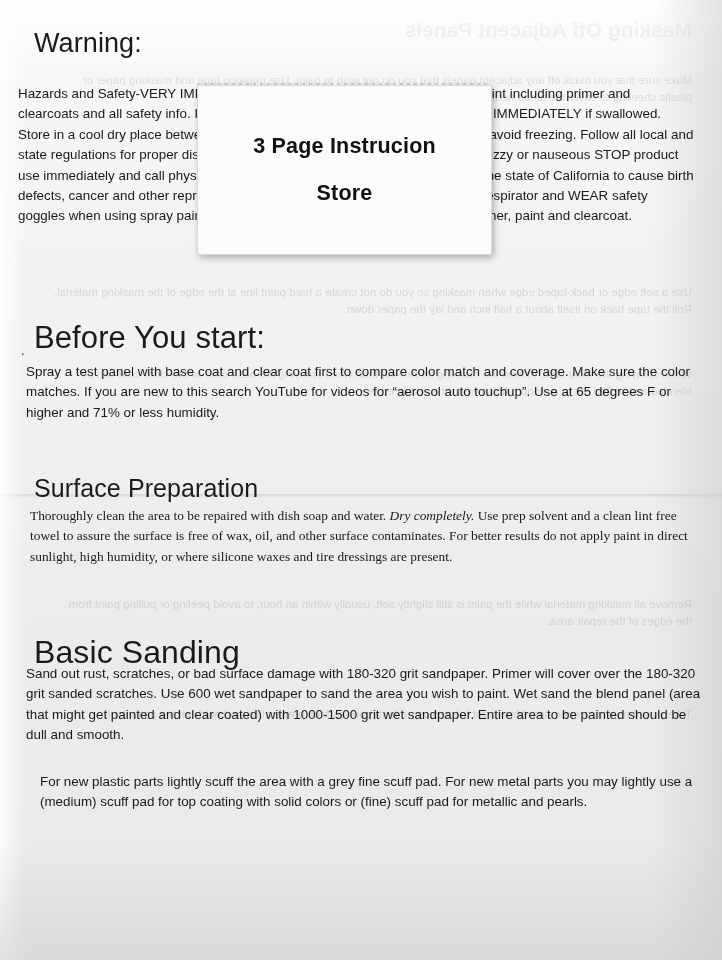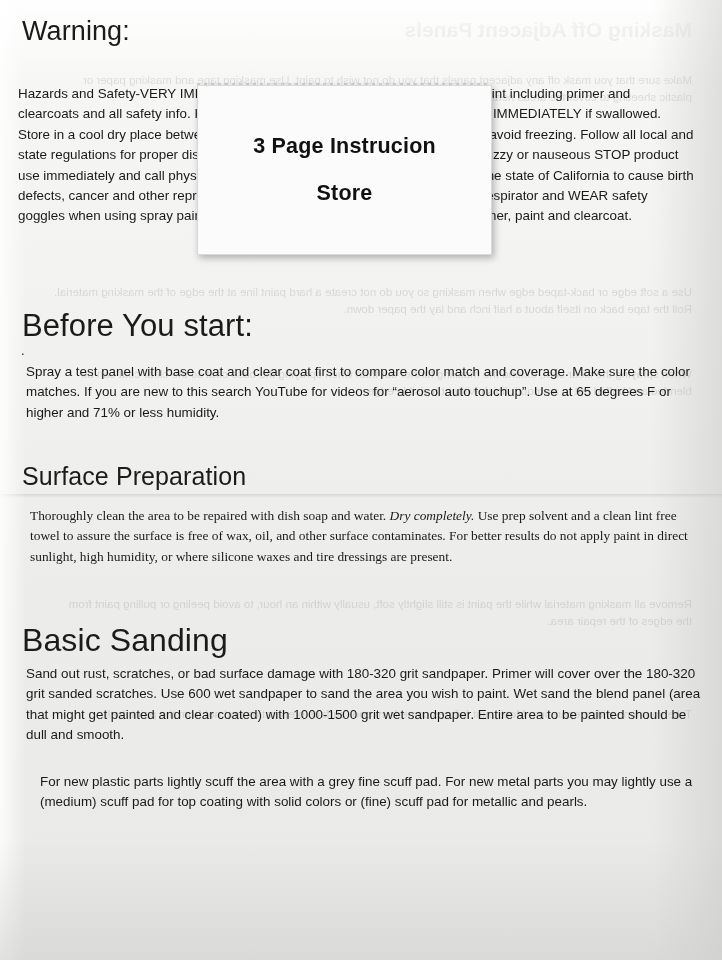--- a/index.html
+++ b/index.html
@@ -79,21 +79,21 @@
     position: absolute;
     left: 18px;
     top: 0;
     width: 690px;
   }
 
   h1.section {
     font-family: "Liberation Sans", sans-serif;
     font-weight: 400;
     color: #1b1b1b;
-    margin: 4px;
+    margin: 16px;
     letter-spacing: 0.1px;
   }
 
   .warning-title {
     position: absolute;
     left: 0px;
     top: 12px;
     font-size: 27px;
   }
 

